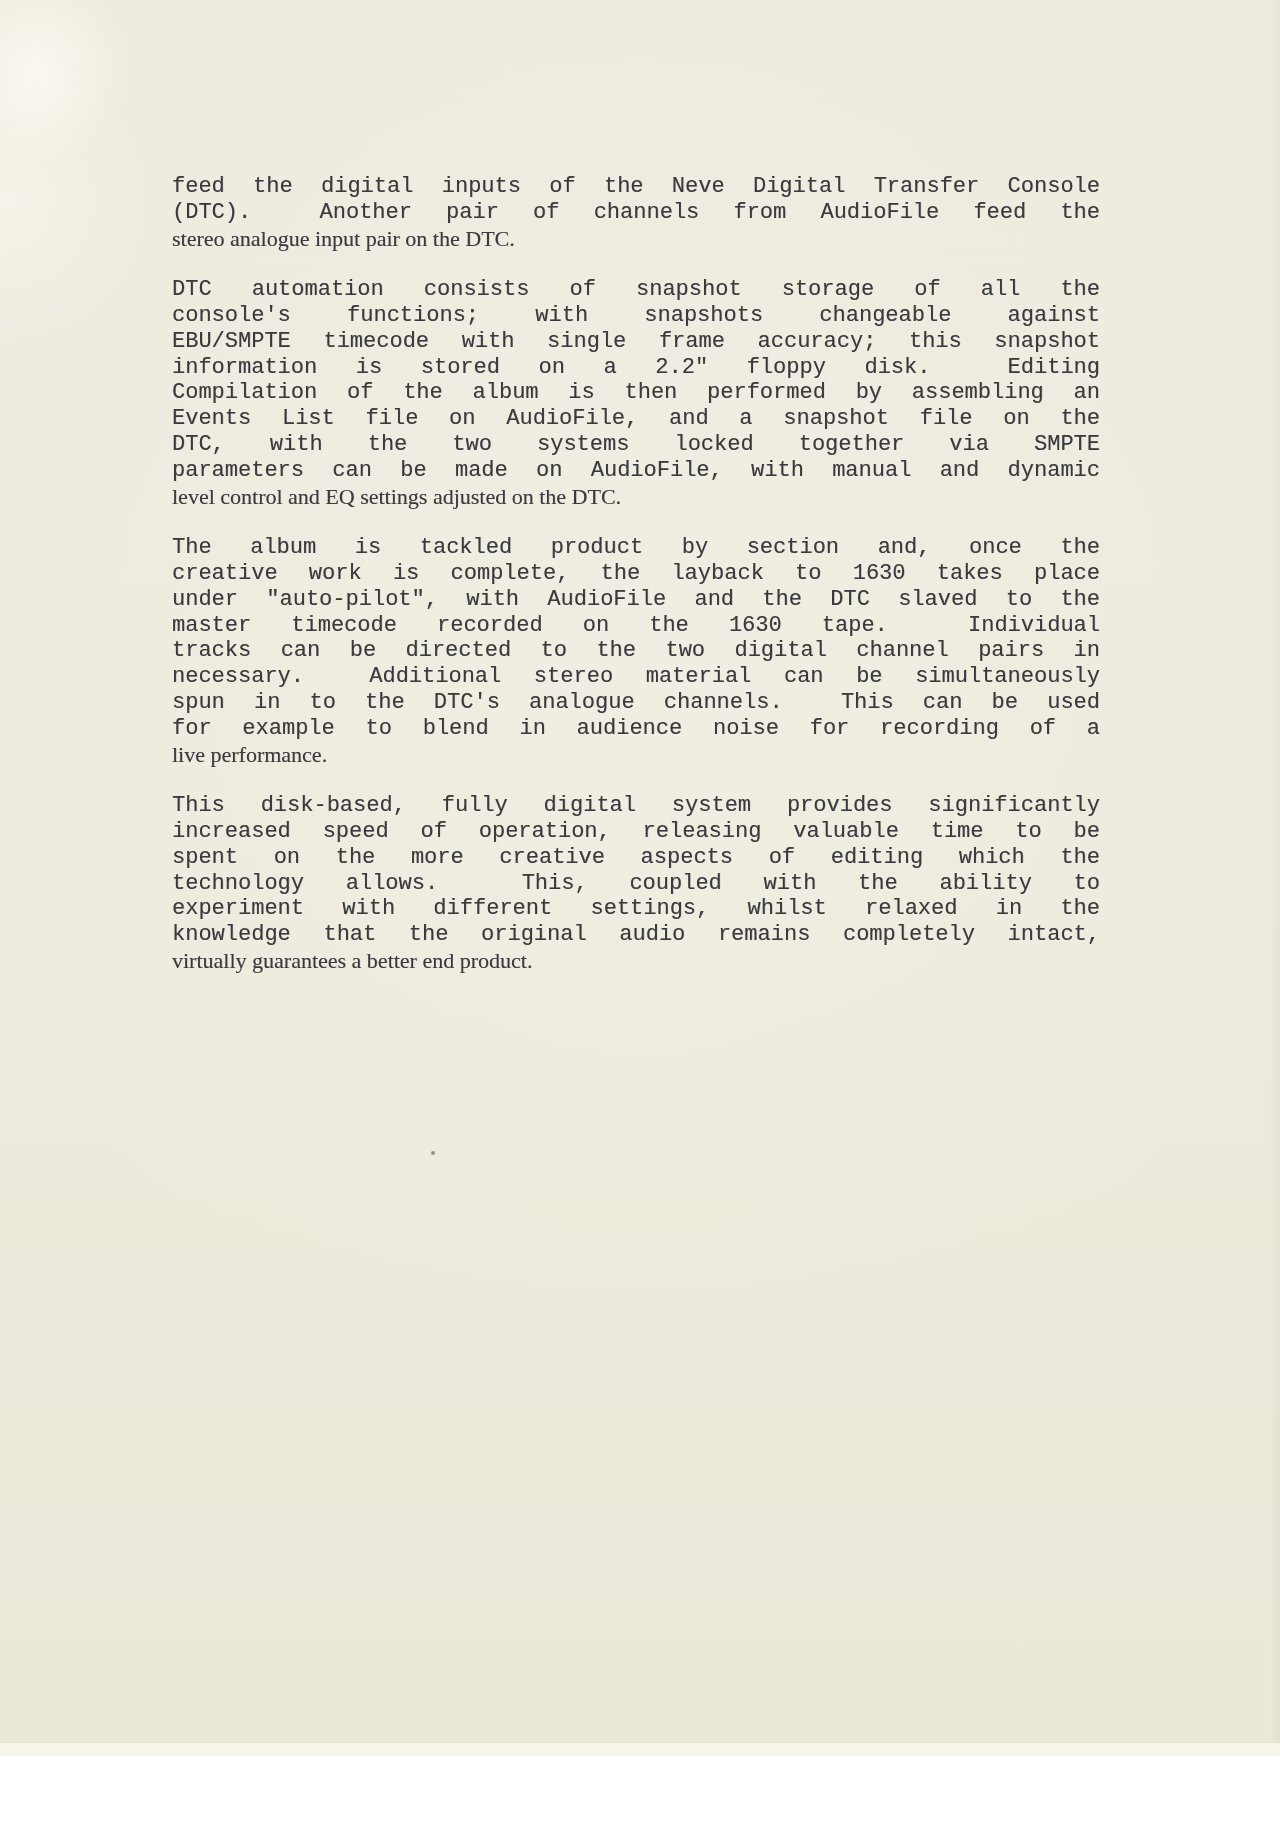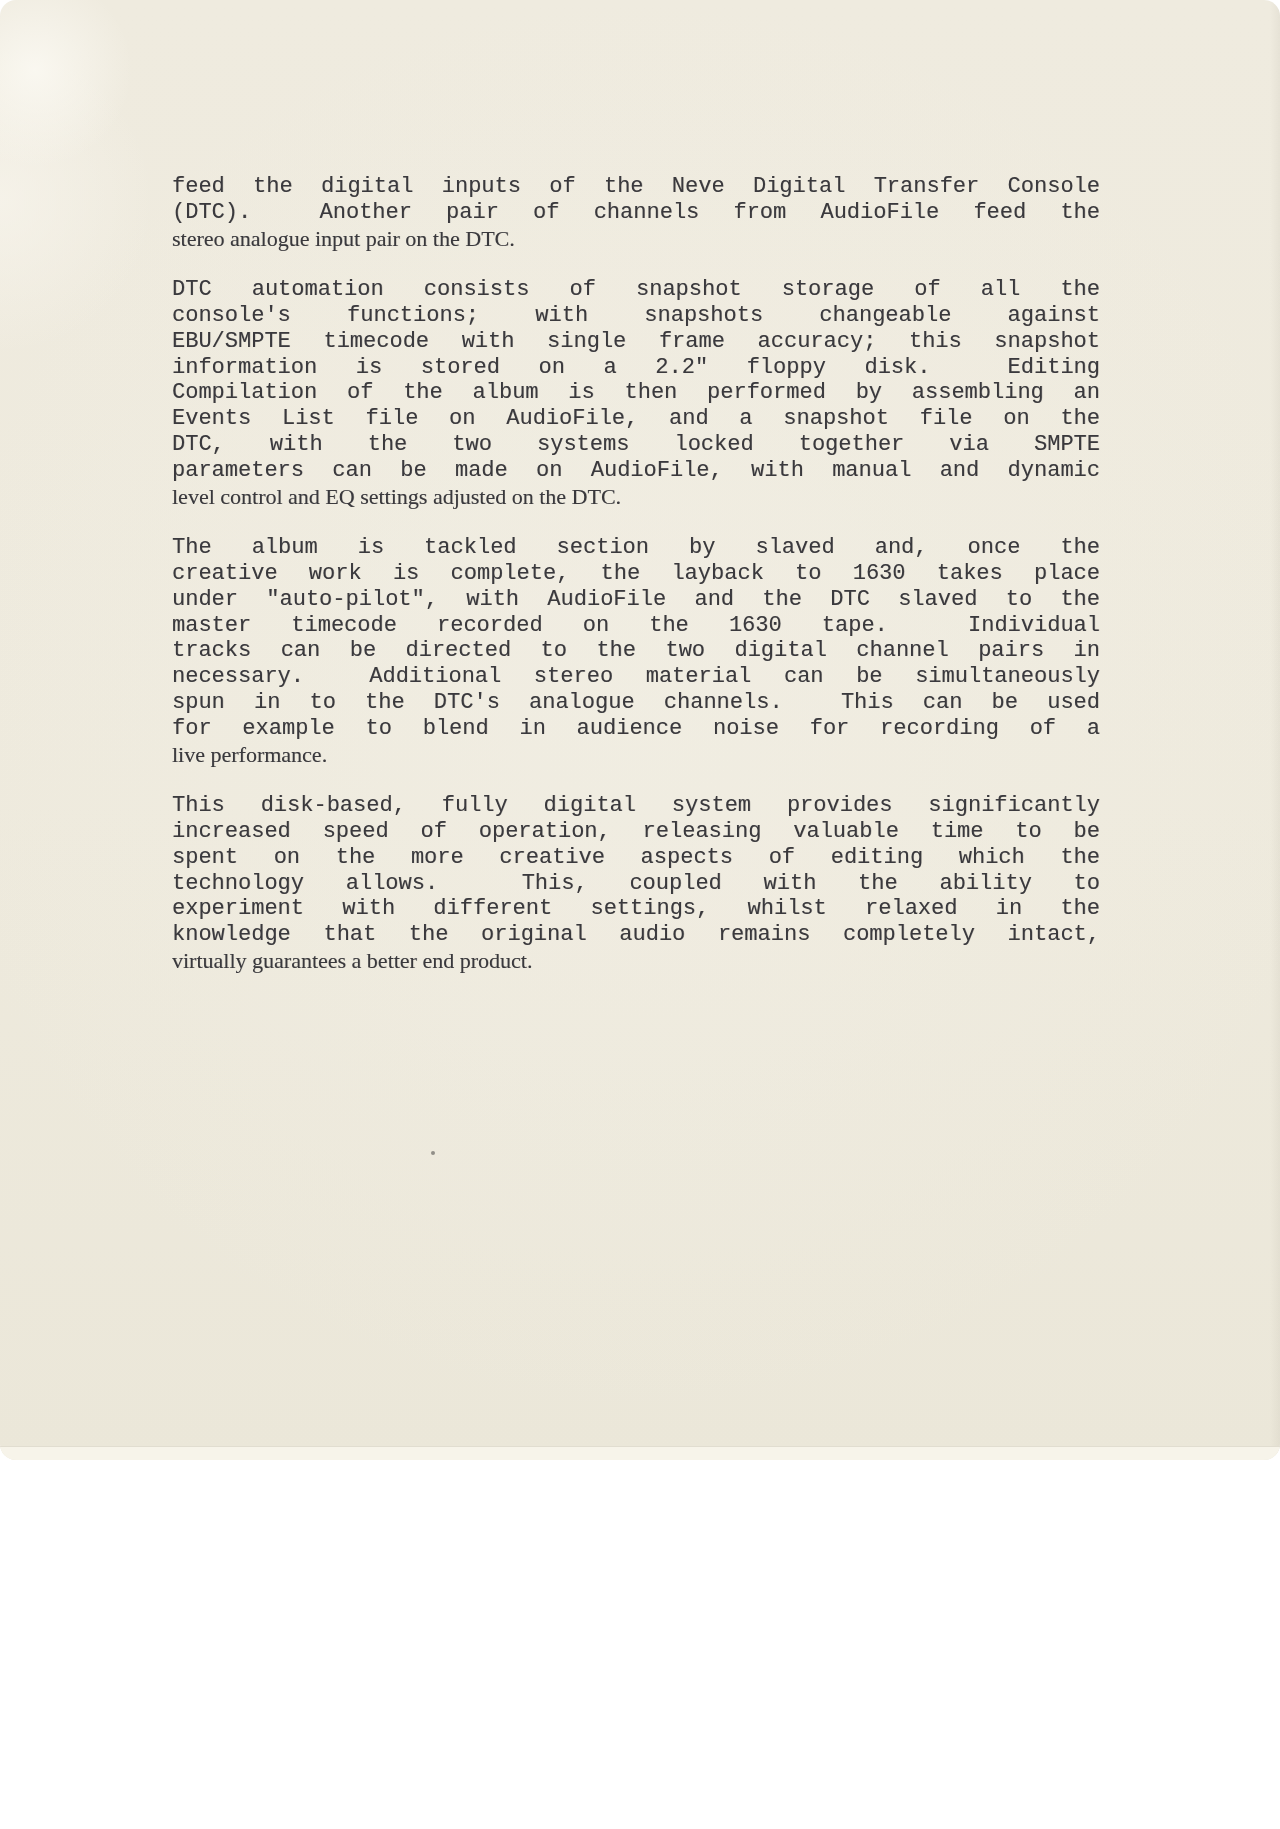--- a/index.html
+++ b/index.html
@@ -4,28 +4,27 @@
 <title>Scanned Document</title>
 <style>
   html, body { margin: 0; padding: 0; }
   body {
     width: 1280px; height: 1829px;
     background: #ffffff;
     font-family: "Liberation Mono", "DejaVu Sans Mono", monospace;
   }
   .paper {
     position: relative;
-    width: 1280px; height: 1460px;
+    width: 1280px; height: 1756px;
     overflow: hidden;
     background:
       radial-gradient(circle 150px at 35px 70px, rgba(250,248,241,0.95) 0%, rgba(250,248,241,0) 65%),
       radial-gradient(circle 220px at 0px 200px, rgba(248,245,237,0.7) 0%, rgba(248,245,237,0) 70%),
       radial-gradient(circle 900px at 640px 700px, rgba(242,239,229,0.6) 0%, rgba(242,239,229,0) 80%),
       linear-gradient(180deg, #efebdf 0%, #eeeadd 55%, #ebe7d9 100%);
-    border-radius: 16px;
   }
   
   .scan-edge {
     position: absolute; top: 0; right: 0;
     width: 10px; height: 100%;
     background: linear-gradient(90deg, rgba(0,0,0,0) 0%, rgba(90,85,70,0.06) 100%);
   }
   
   .bottom-strip {
     position: absolute; left: 0; bottom: 0;
@@ -113,21 +112,21 @@
         <div class="line">console's functions; with snapshots changeable against</div>
         <div class="line">EBU/SMPTE timecode with single frame accuracy; this snapshot</div>
         <div class="line">information is stored on a 2.2" floppy disk.  Editing</div>
         <div class="line">Compilation of the album is then performed by assembling an</div>
         <div class="line">Events List file on AudioFile, and a snapshot file on the</div>
         <div class="line">DTC, with the two systems locked together via SMPTE</div>
         <div class="line">parameters can be made on AudioFile, with manual and dynamic</div>
         <div class="line final">level control and EQ settings adjusted on the DTC.</div>
       </div>
       <div class="para">
-        <div class="line">The album is tackled section by slaved and, once the</div>
+        <div class="line">The album is tackled product by section and, once the</div>
         <div class="line">creative work is complete, the layback to 1630 takes place</div>
         <div class="line">under "auto-pilot", with AudioFile and the DTC slaved to the</div>
         <div class="line">master timecode recorded on the 1630 tape.  Individual</div>
         <div class="line">tracks can be directed to the two digital channel pairs in</div>
         <div class="line">necessary.  Additional stereo material can be simultaneously</div>
         <div class="line">spun in to the DTC's analogue channels.  This can be used</div>
         <div class="line">for example to blend in audience noise for recording of a</div>
         <div class="line final">live performance.</div>
       </div>
       <div class="para">

